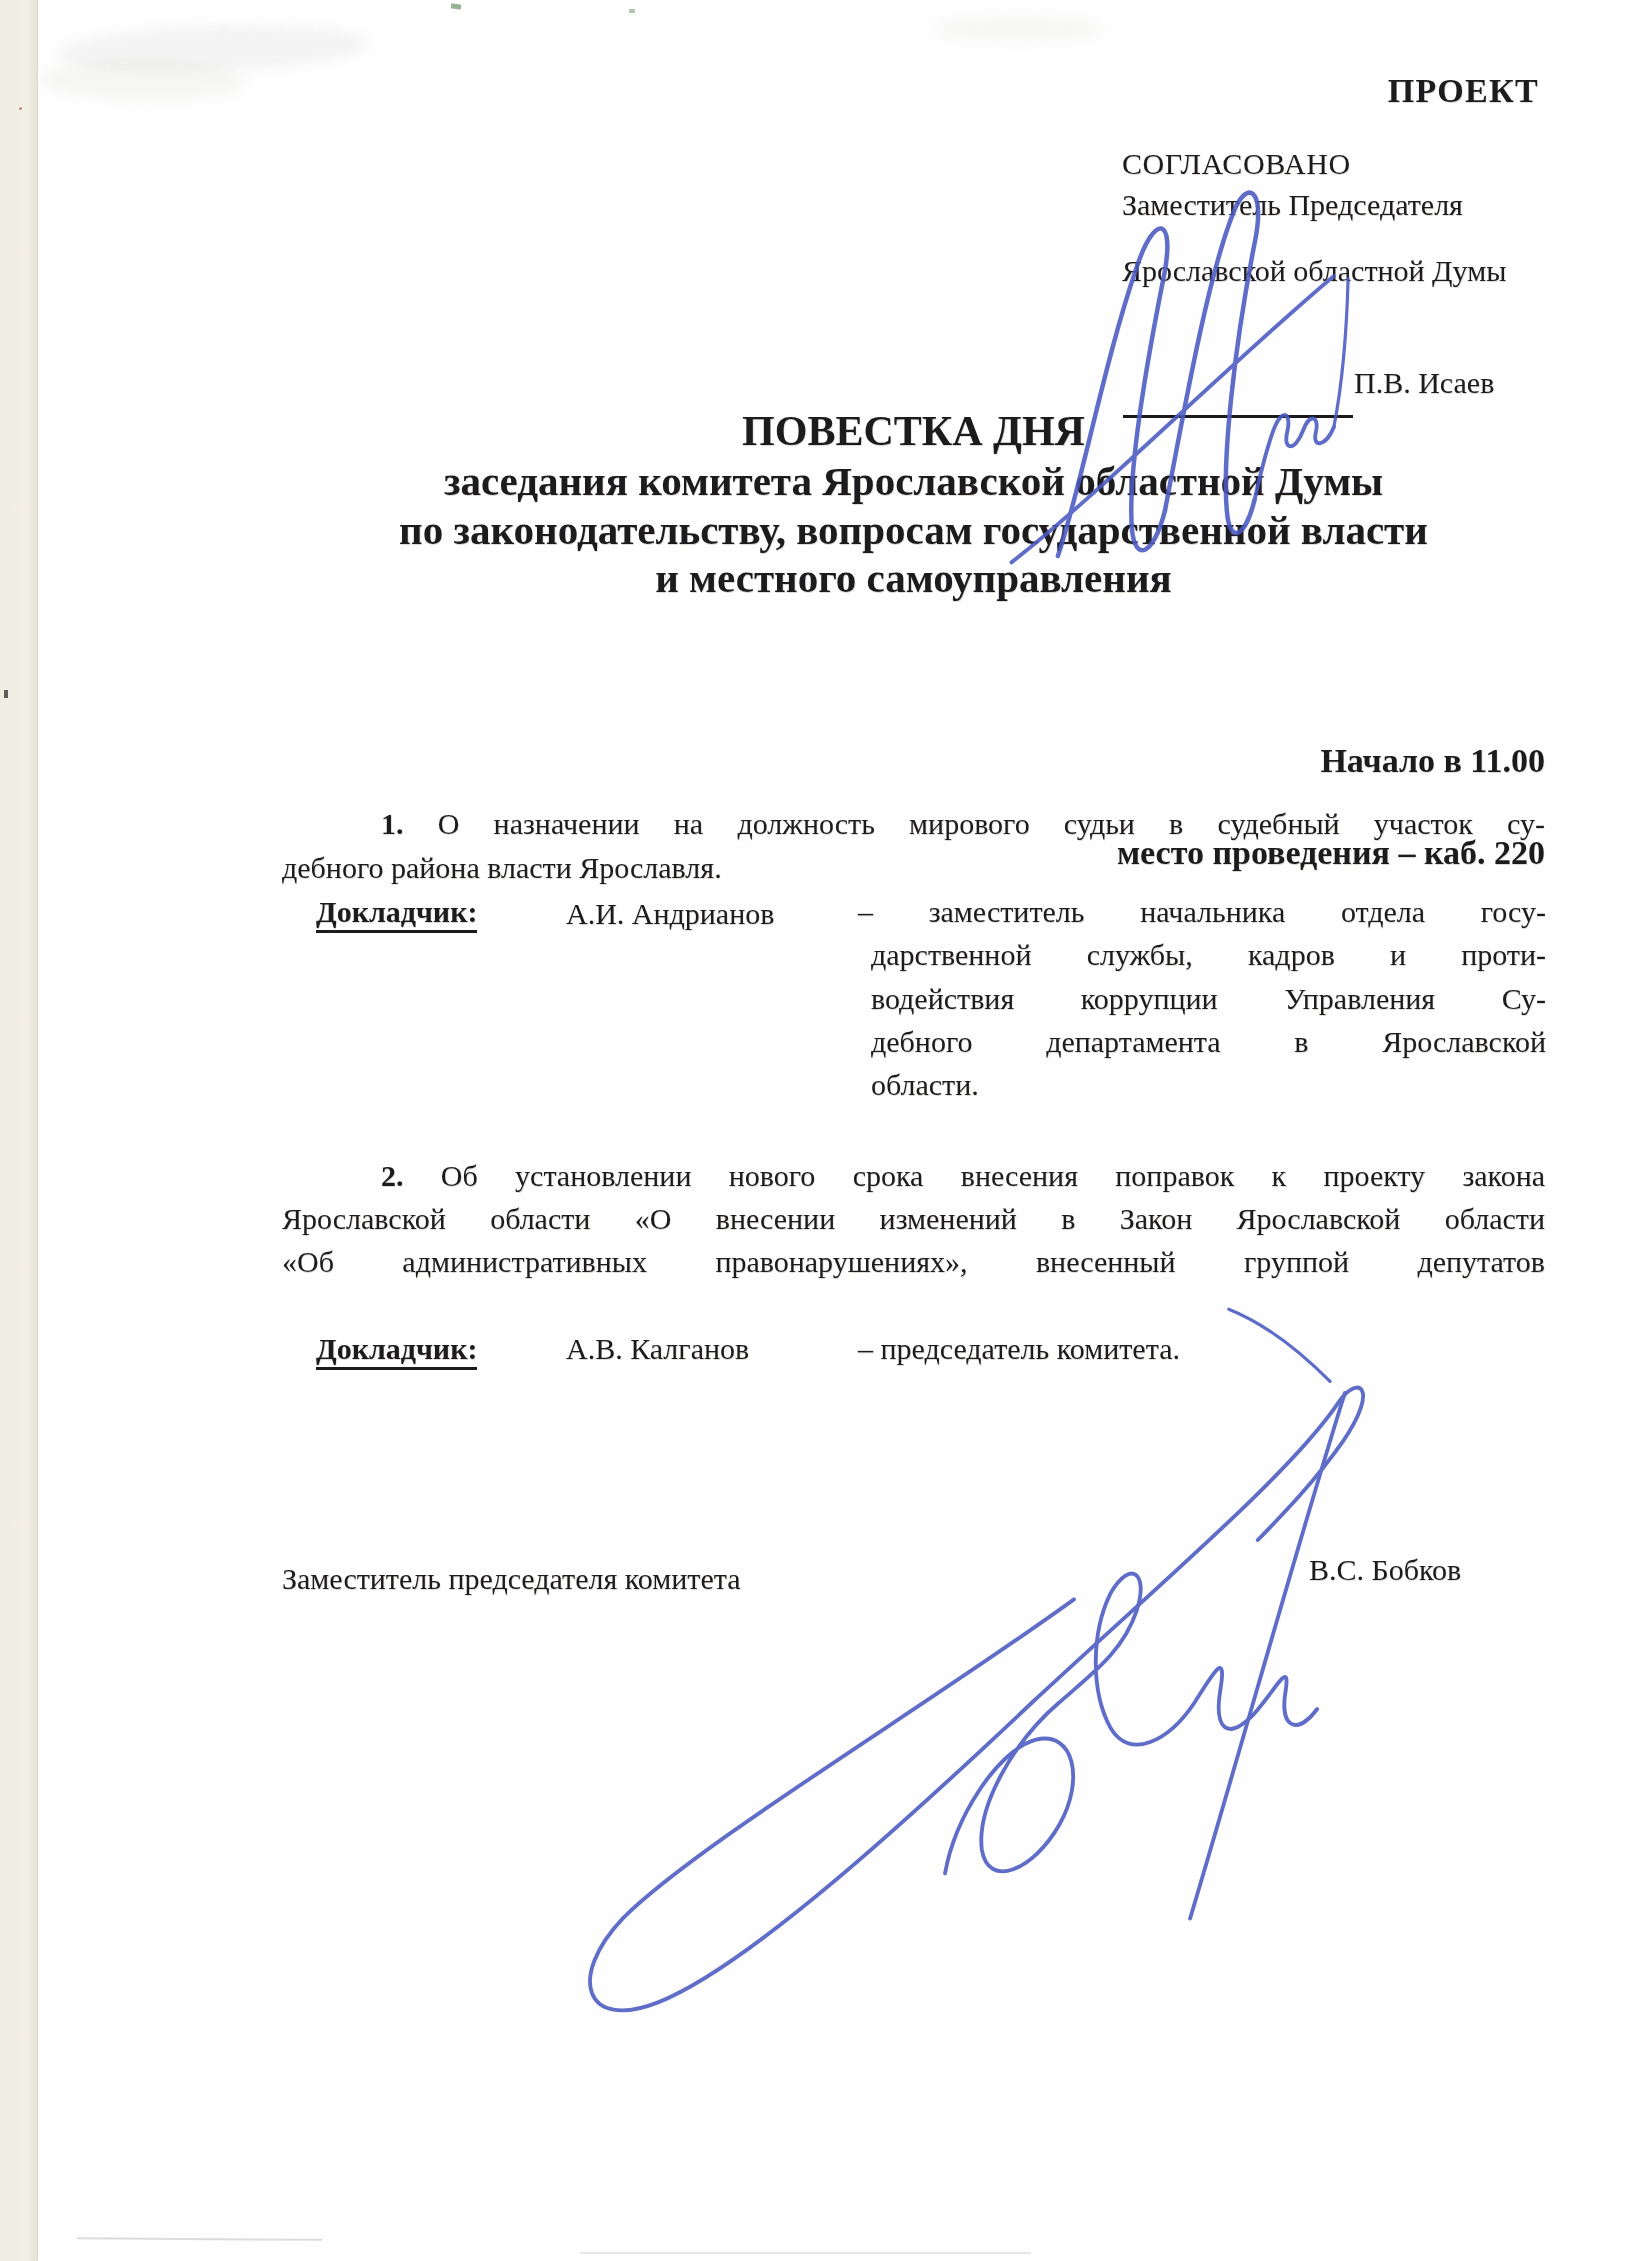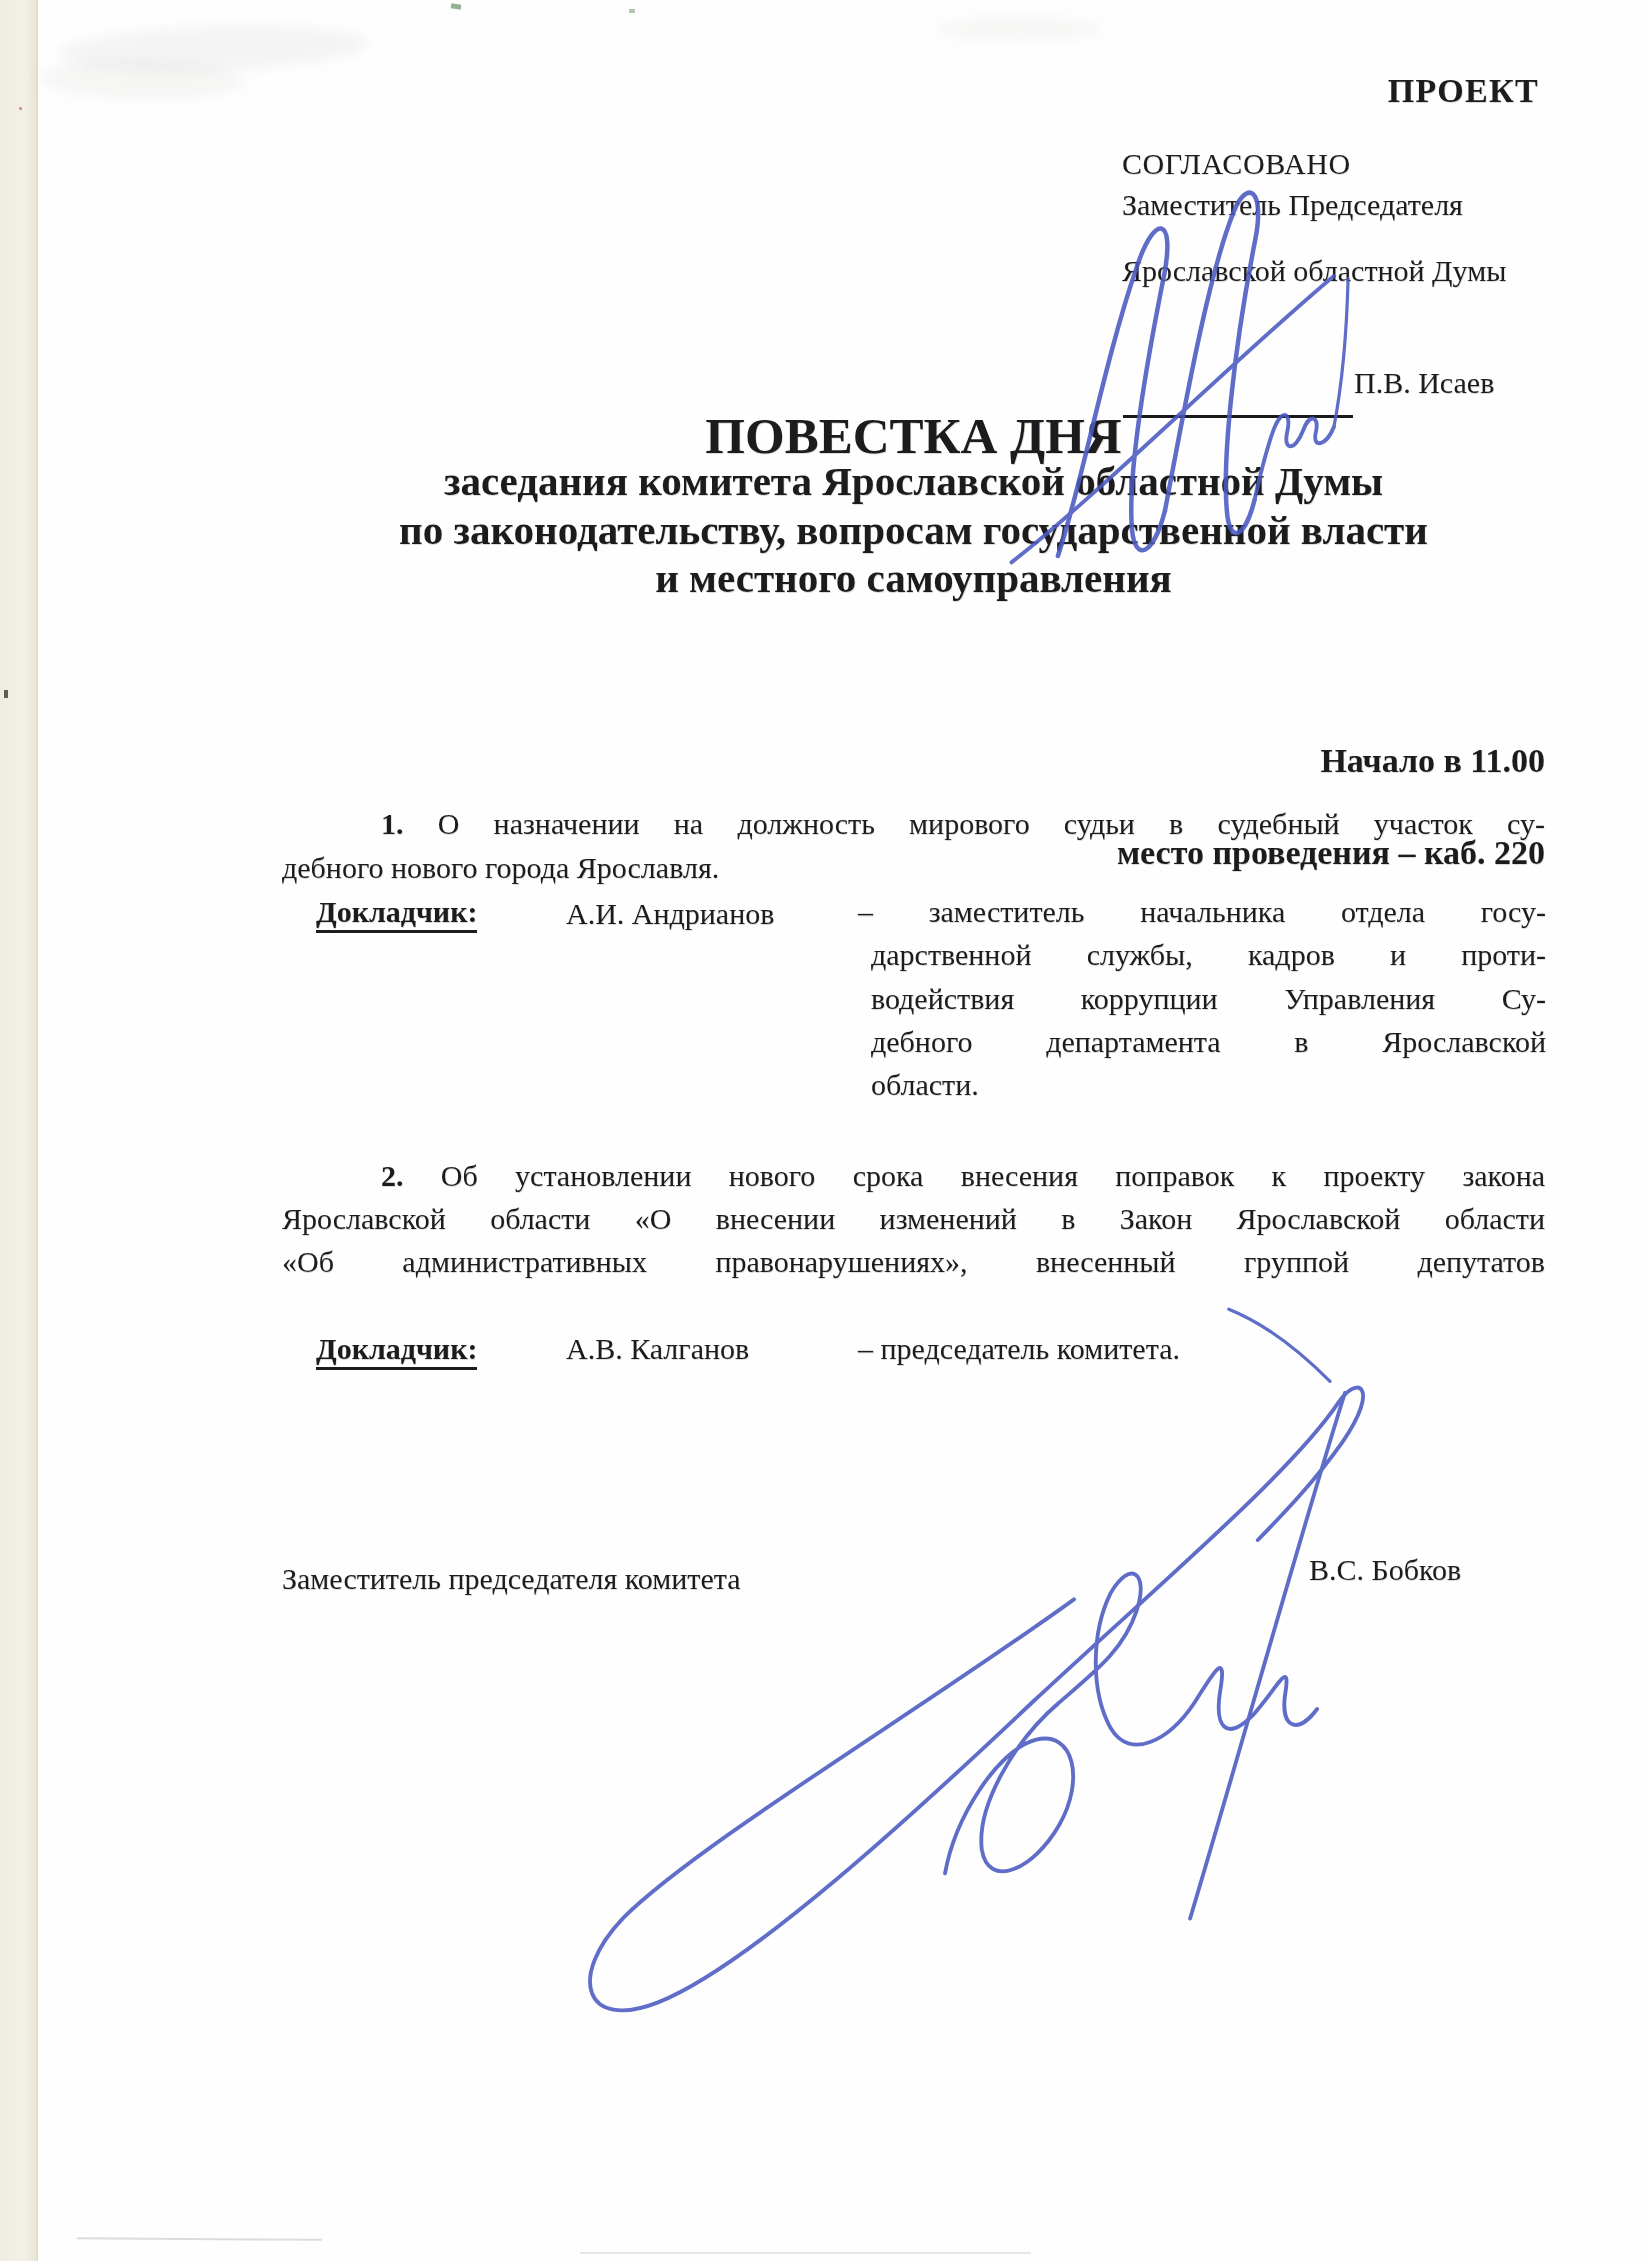--- a/index.html
+++ b/index.html
@@ -17,21 +17,21 @@
   .smudge{position:absolute;border-radius:50%;filter:blur(5.8px);pointer-events:none;}
   .speck{position:absolute;pointer-events:none;}
 
   .txt{position:absolute;line-height:1.12;white-space:nowrap;
     text-shadow:0.6px 0.6px 0 rgba(110,85,60,.22);}
   .col{position:absolute;left:282px;width:1263px;white-space:normal;}
   .jl{text-align:justify;text-align-last:justify;}
   .b{font-weight:bold;}
   .doc-body{font-size:30px;}
   .stamp{font-size:34px;font-weight:bold;letter-spacing:1.3px;}
-  .title1{font-size:51px;font-weight:bold;text-align:center;}
+  .title1{font-size:42px;font-weight:bold;text-align:center;}
   .title2{font-size:41px;font-weight:bold;text-align:center;}
   .dateline{font-size:34px;font-weight:bold;text-align:right;}
   .speaker-label{font-weight:bold;border-bottom:3.2px solid #1c1c1e;padding-bottom:1.9px;}
   .sig-line{position:absolute;background:#1a1a1a;}
   .indent{text-indent:99px;}
   svg.sig{position:absolute;left:0;top:0;pointer-events:none;}
 </style>
 </head>
 <body>
 
@@ -62,21 +62,21 @@
   <div class="txt col title2" style="top:508px;">по законодательству, вопросам государственной власти</div>
   <div class="txt col title2" style="top:556px;">и местного самоуправления</div>
 
   <div class="txt col dateline" style="top:742px;">Начало в 11.00</div>
   <div class="txt col dateline" style="top:834px;">место проведения – каб. 220</div>
 
   <div class="txt col doc-body jl indent" style="top:807px;">
     <span class="b">1.</span>
     <span>О назначении на должность мирового судьи в судебный участок су-</span>
   </div>
-  <div class="txt col doc-body" style="top:851px;">дебного нового города Ярославля.</div>
+  <div class="txt col doc-body" style="top:851px;">дебного района власти Ярославля.</div>
 
   <div class="txt doc-body speaker-label" style="left:316px;top:895px;">Докладчик:</div>
   <div class="txt doc-body" style="left:566px;top:897px;">А.И. Андрианов</div>
   <div class="txt doc-body jl" style="left:858px;top:895px;width:688px;white-space:normal;">– заместитель начальника отдела госу-</div>
   <div class="txt doc-body jl" style="left:871px;top:938px;width:675px;white-space:normal;">дарственной службы, кадров и проти-</div>
   <div class="txt doc-body jl" style="left:871px;top:1025px;width:675px;white-space:normal;">дебного департамента в Ярославской</div>
   <div class="txt doc-body jl" style="left:871px;top:982px;width:675px;white-space:normal;">водействия коррупции Управления Су-</div>
   <div class="txt doc-body" style="left:871px;top:1068px;">области.</div>
 
   <div class="txt col doc-body jl indent" style="top:1159px;">

